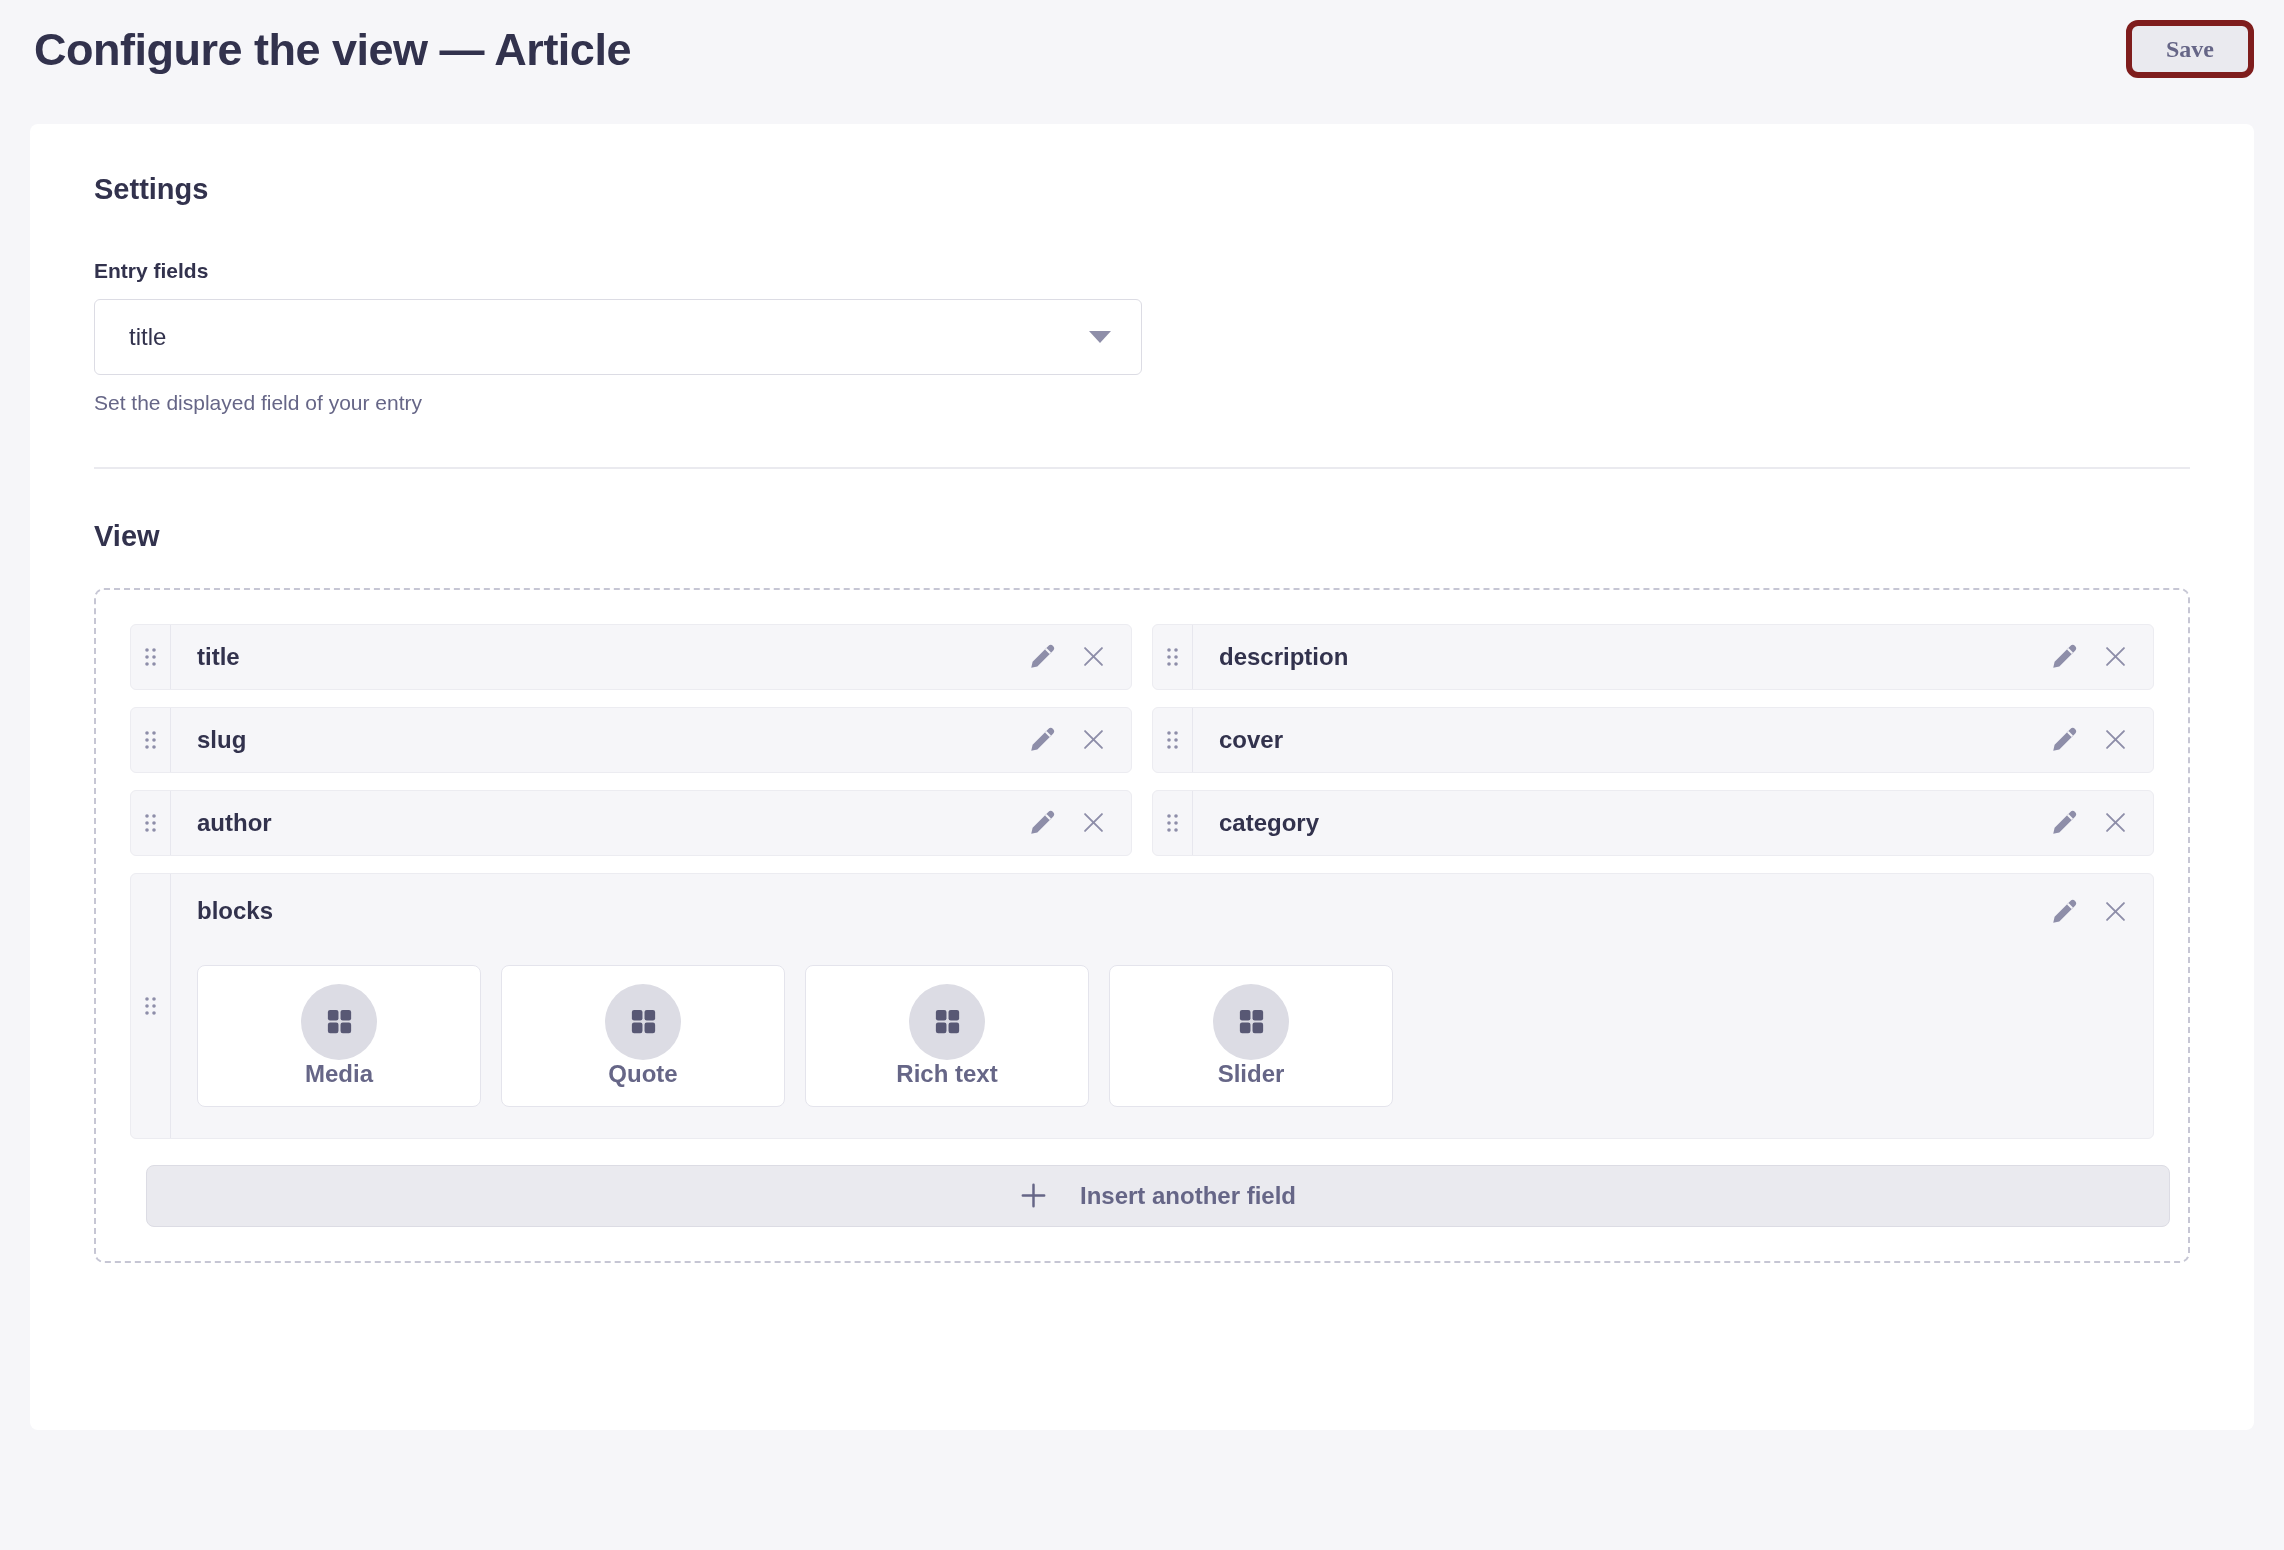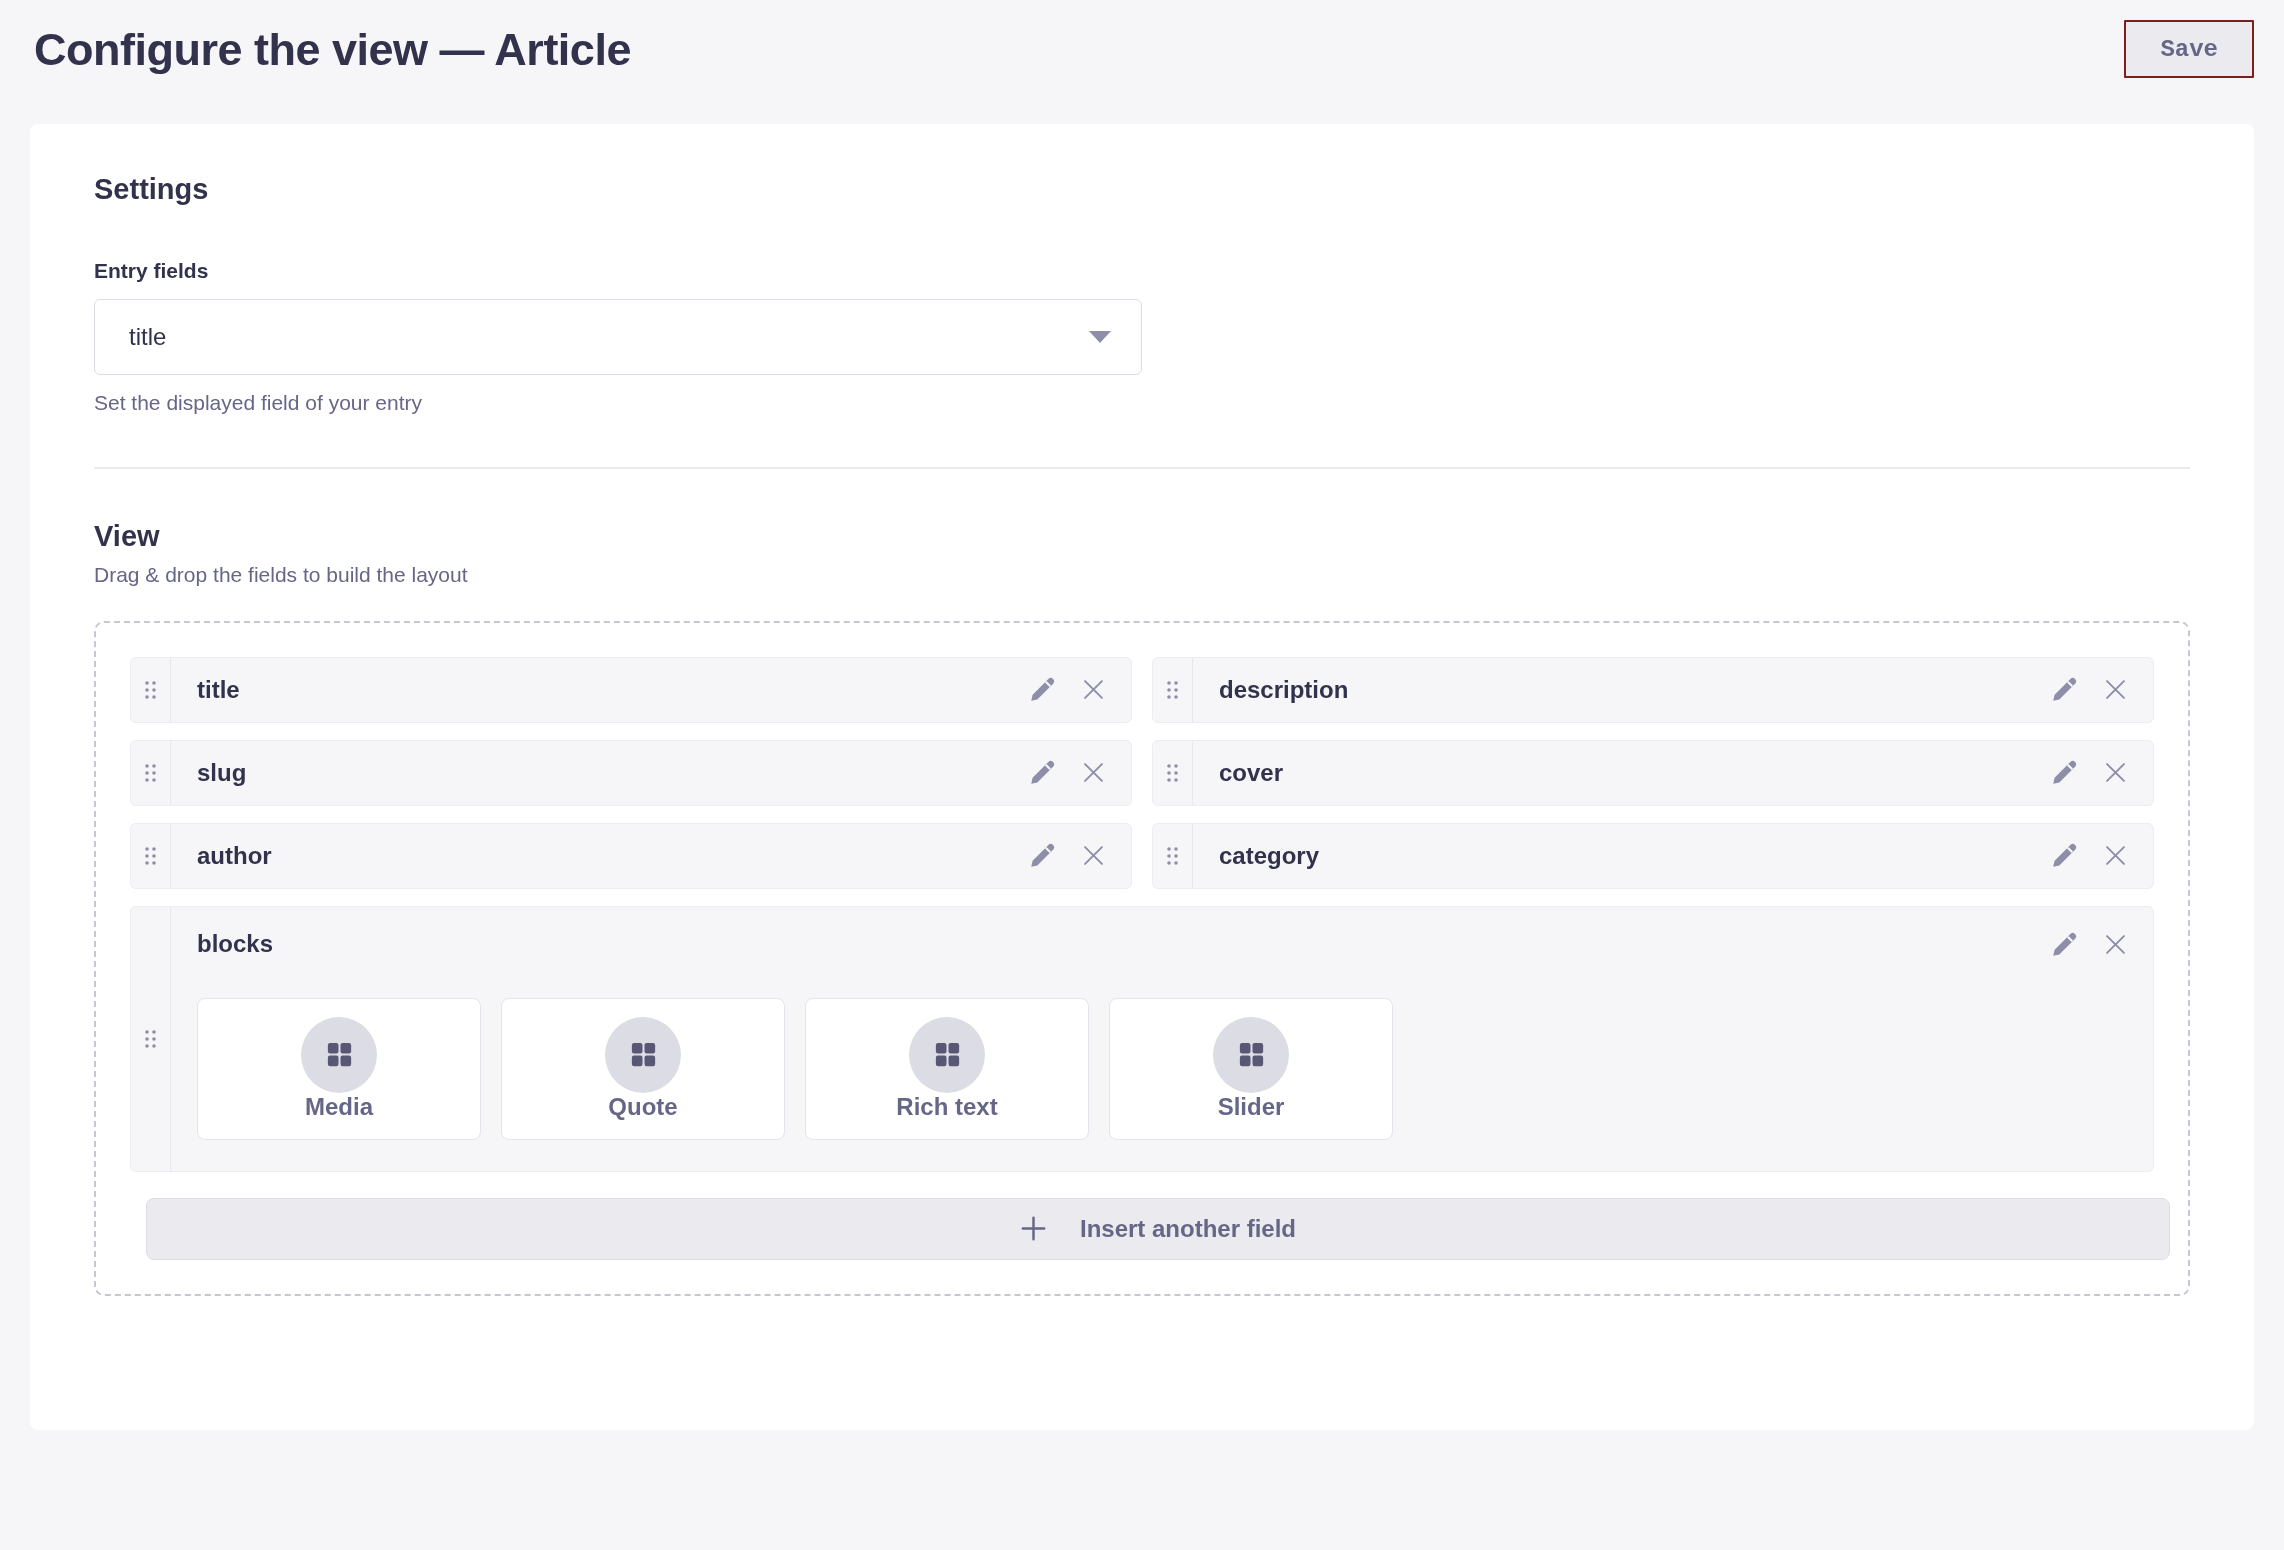--- a/index.html
+++ b/index.html
@@ -30,23 +30,23 @@
     margin-top: 10px;
     font-size: 24px;
     color: #666687;
     line-height: 1.3;
   }
   .save-btn {
     margin-top: 2px;
     height: 58px;
     padding: 0 34px;
     background: #eaeaef;
-    border: 2px solid #7f1d1d;
-    border-radius: 1px;
-    font-family: Liberation Mono, monospace;
+    border: 6px solid #7f1d1d;
+    border-radius: 12px;
+    font-family: Liberation Serif, serif;
     font-size: 24px;
     font-weight: 700;
     color: #666687;
     cursor: pointer;
   }
 
   
   .card {
     margin: 46px 30px 0 30px;
     background: #ffffff;
@@ -295,21 +295,20 @@
     <div class="select-box">
       <span class="select-value">title</span>
       <span class="caret-down"></span>
     </div>
     <div class="hint-text">Set the displayed field of your entry</div>
 
     <hr class="divider">
 
     <h2 class="section-heading view-heading">View</h2>
 
-    <div class="df-hint">Drag &amp; drop the fields to build the layout</div>
 
     <div class="dropzone">
       <div class="fields-grid">
 
         <div class="pill">
           <span class="pill-handle">
               <svg width="15" height="22" viewBox="0 0 15 22">
                 <use href="#i-drag"></use>
               </svg>
             </span>

